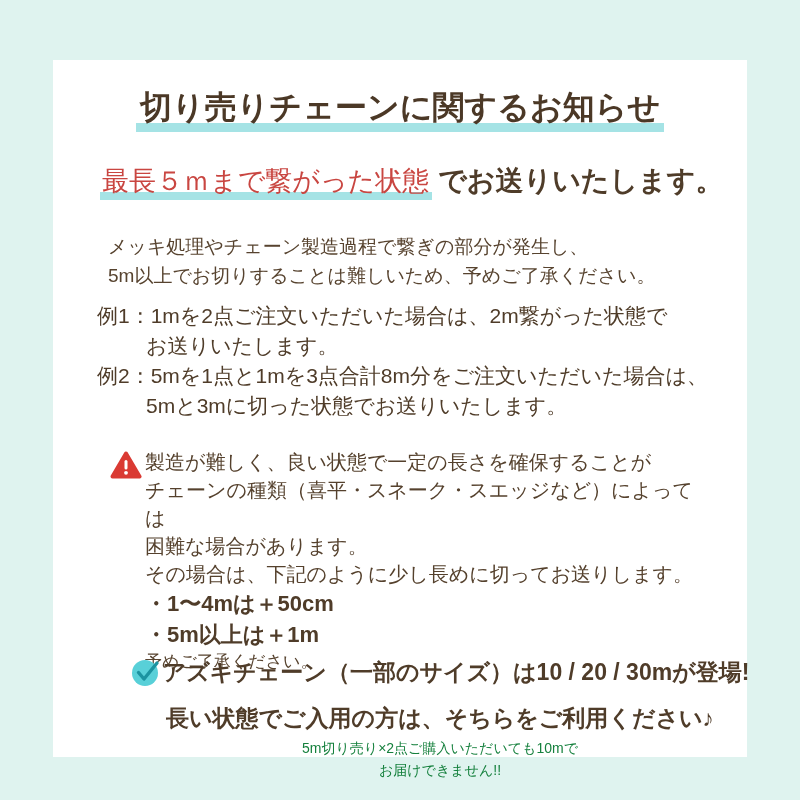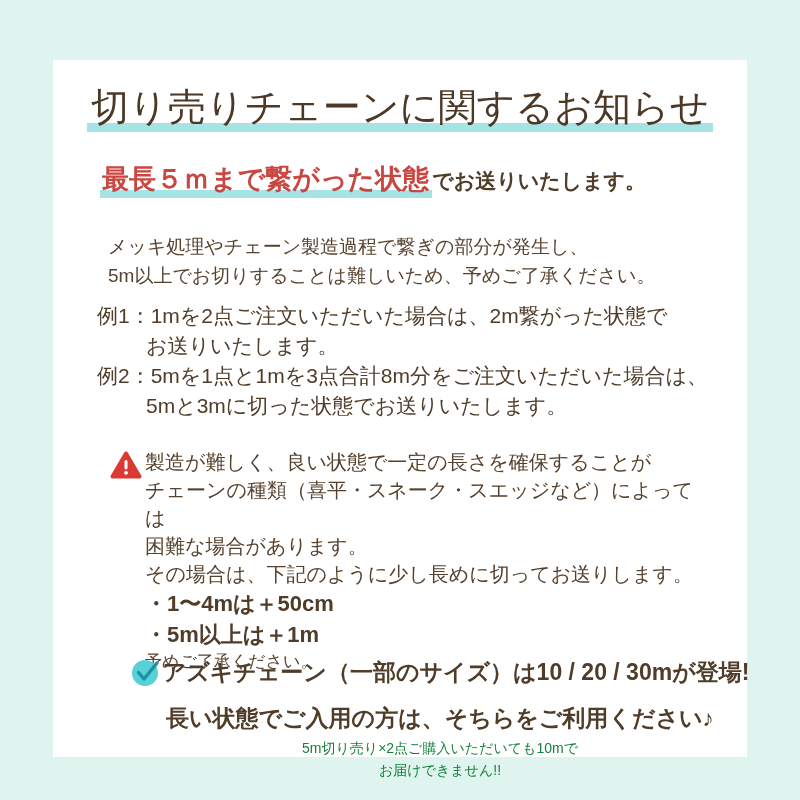--- a/index.html
+++ b/index.html
@@ -25,51 +25,52 @@
   
   .title-row {
     position: absolute;
     top: 24px;
     left: 0;
     width: 100%;
     text-align: center;
   }
   .title-text {
     display: inline-block;
-    font-size: 38px;
-    font-weight: normal;
+    font-size: 32px;
+    font-weight: bold;
     color: #4b3826;
     letter-spacing: 0px;
     line-height: 46px;
     padding: 0 4px 2px 4px;
     background: linear-gradient(to top, #a5e3e5 9px, transparent 9px);
     text-align: right;
   }
   
   .subtitle-row {
     position: absolute;
     top: 102px;
     left: 47px;
     white-space: nowrap;
   }
   .subtitle-highlight {
     display: inline-block;
     font-size: 27px;
-    font-weight: bold;
+    font-weight: normal;
     color: #c94641;
     line-height: 34px;
     padding: 0 3px 2px 2px;
     background: linear-gradient(to top, #a5e3e5 8px, transparent 8px);
     vertical-align: baseline;
   }
   .subtitle-rest {
     display: inline-block;
-    font-size: 21px;
-    font-weight: bold;
-    color: #4f3c29;
+    font-size: 28px;
+    font-weight: bold;
+    color: #4f3c29;
+    margin-left: 6px;
     vertical-align: baseline;
   }
   
   .intro {
     position: absolute;
     top: 172px;
     left: 55px;
     font-size: 19px;
     line-height: 29px;
     color: #57432f;

